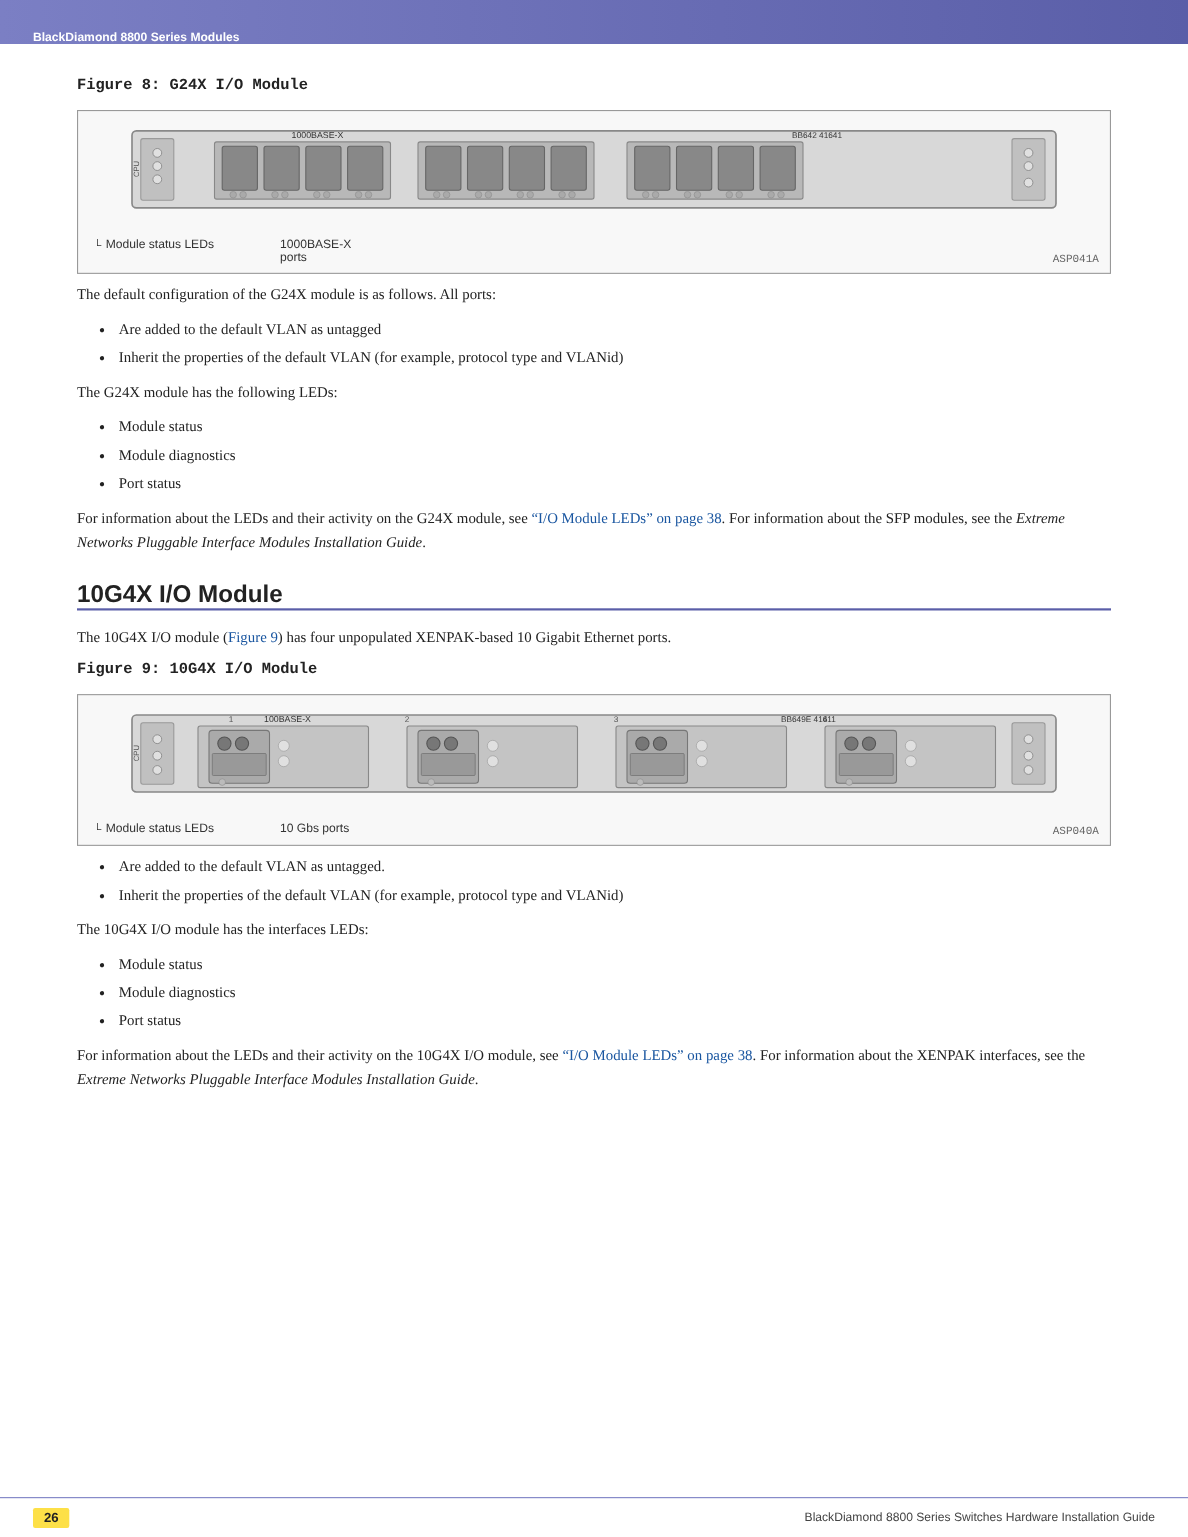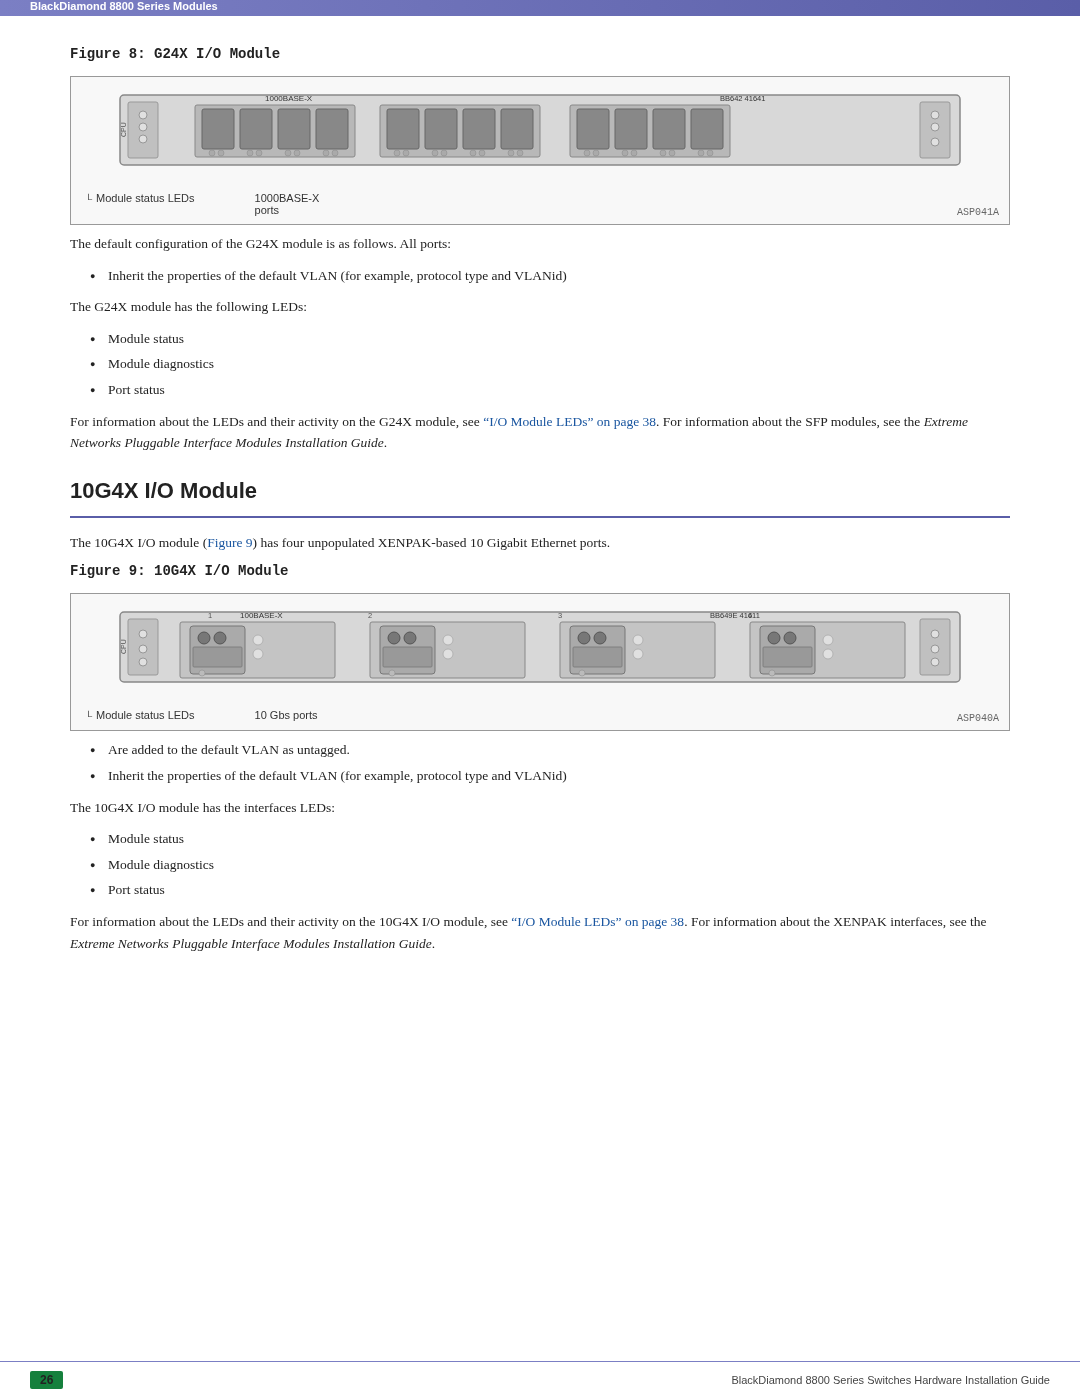--- a/index.html
+++ b/index.html
@@ -15,23 +15,23 @@
     .page-wrapper {
       width: 1080px;
       min-height: 1397px;
       background: #fff;
       position: relative;
       padding: 0;
     }
     
     .header-bar {
       background: linear-gradient(to right, #7b7fc4, #5a5ea8);
-      height: 16px;
+      height: 40px;
       display: flex;
-      align-items: flex-start;
+      align-items: flex-end;
       padding: 0 30px;
     }
     .header-bar-title {
       color: #fff;
       font-size: 11px;
       font-family: Arial, sans-serif;
       font-weight: bold;
     }
     
     .content {
@@ -109,21 +109,21 @@
     }
     .italic { font-style: italic; }
 
     
     .section-heading {
       font-family: Arial, sans-serif;
       font-size: 22px;
       font-weight: bold;
       margin: 24px 0 14px 0;
       border-bottom: 2px solid #5a5ea8;
-      padding-bottom: 12px;
+      padding-bottom: 0;
     }
 
     
     .footer {
       position: absolute;
       bottom: 0;
       left: 0;
       right: 0;
       height: 36px;
       background: #fff;
@@ -131,21 +131,21 @@
       display: flex;
       align-items: center;
       justify-content: space-between;
       padding: 0 30px;
     }
     .footer-page {
       font-family: Arial, sans-serif;
       font-size: 12px;
       font-weight: bold;
       color: #222;
-      background: #15803d;
+      background: #fde047;
       padding: 2px 10px;
       border-radius: 2px;
     }
     .footer-title {
       font-family: Liberation Sans, sans-serif;
       font-size: 11px;
       color: #444;
     }
 
     .figure-container {
@@ -248,20 +248,21 @@
 ports</span>
           </div>
         </div>
         <span class="asp-label">ASP041A</span>
       </div>
     </div>
 
     <p class="body-text">The default configuration of the G24X module is as follows.  All ports:</p>
 
     <ul class="bullet-list">
+      <li><span>Are added to the default VLAN as untagged</span></li>
       <li><span>Inherit the properties of the default VLAN (for example, protocol type and VLANid)</span></li>
     </ul>
 
     <p class="body-text">The G24X module has the following LEDs:</p>
 
     <ul class="bullet-list">
       <li><span>Module status</span></li>
       <li><span>Module diagnostics</span></li>
       <li><span>Port status</span></li>
     </ul>

